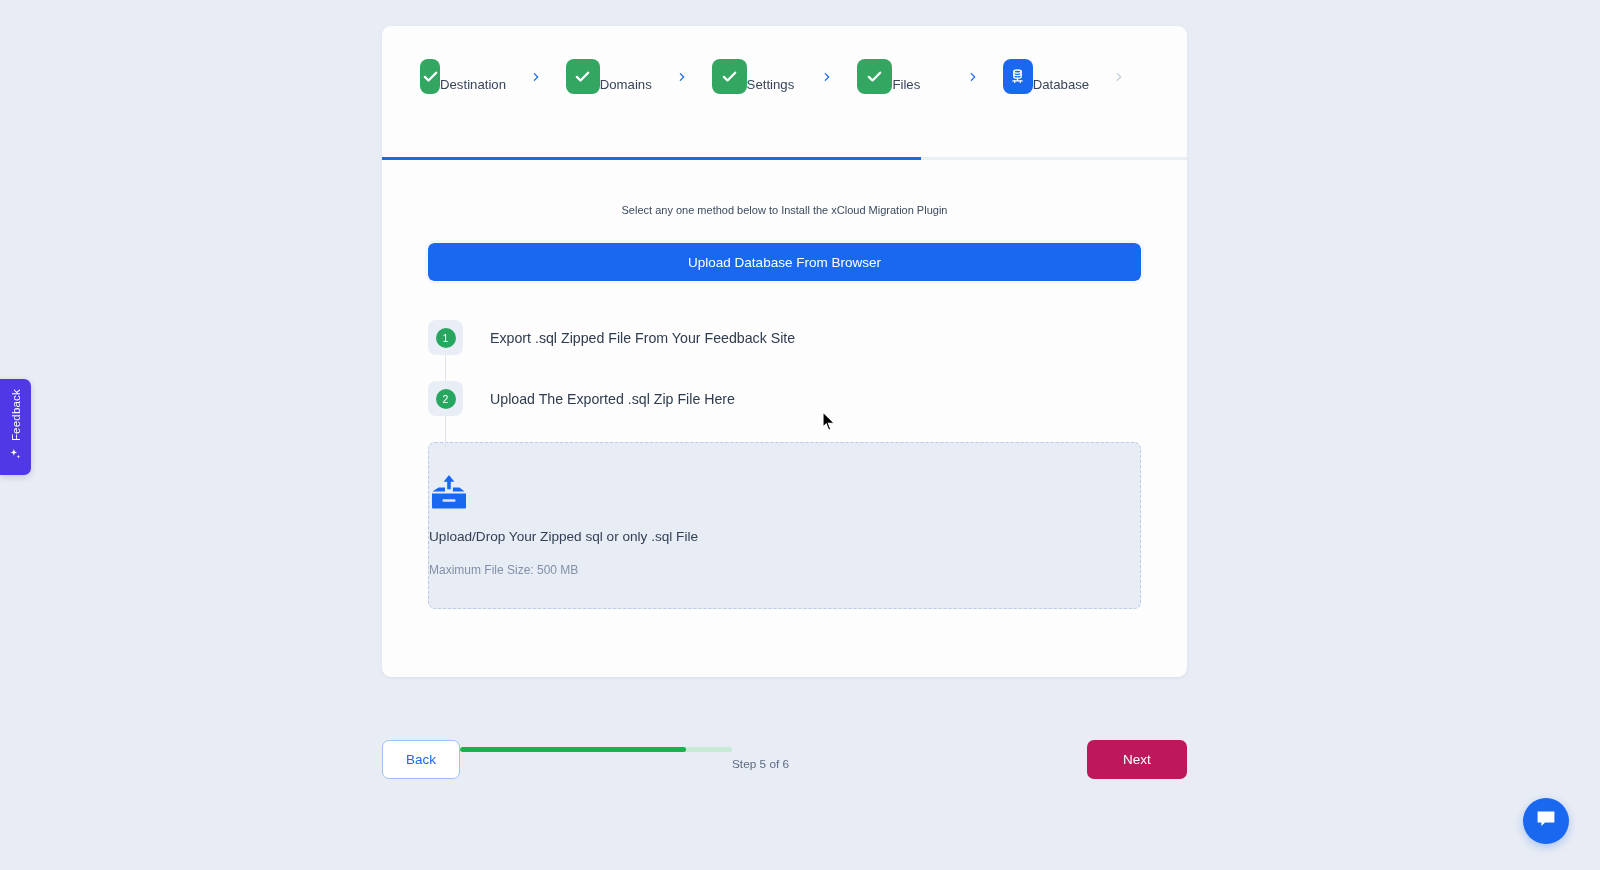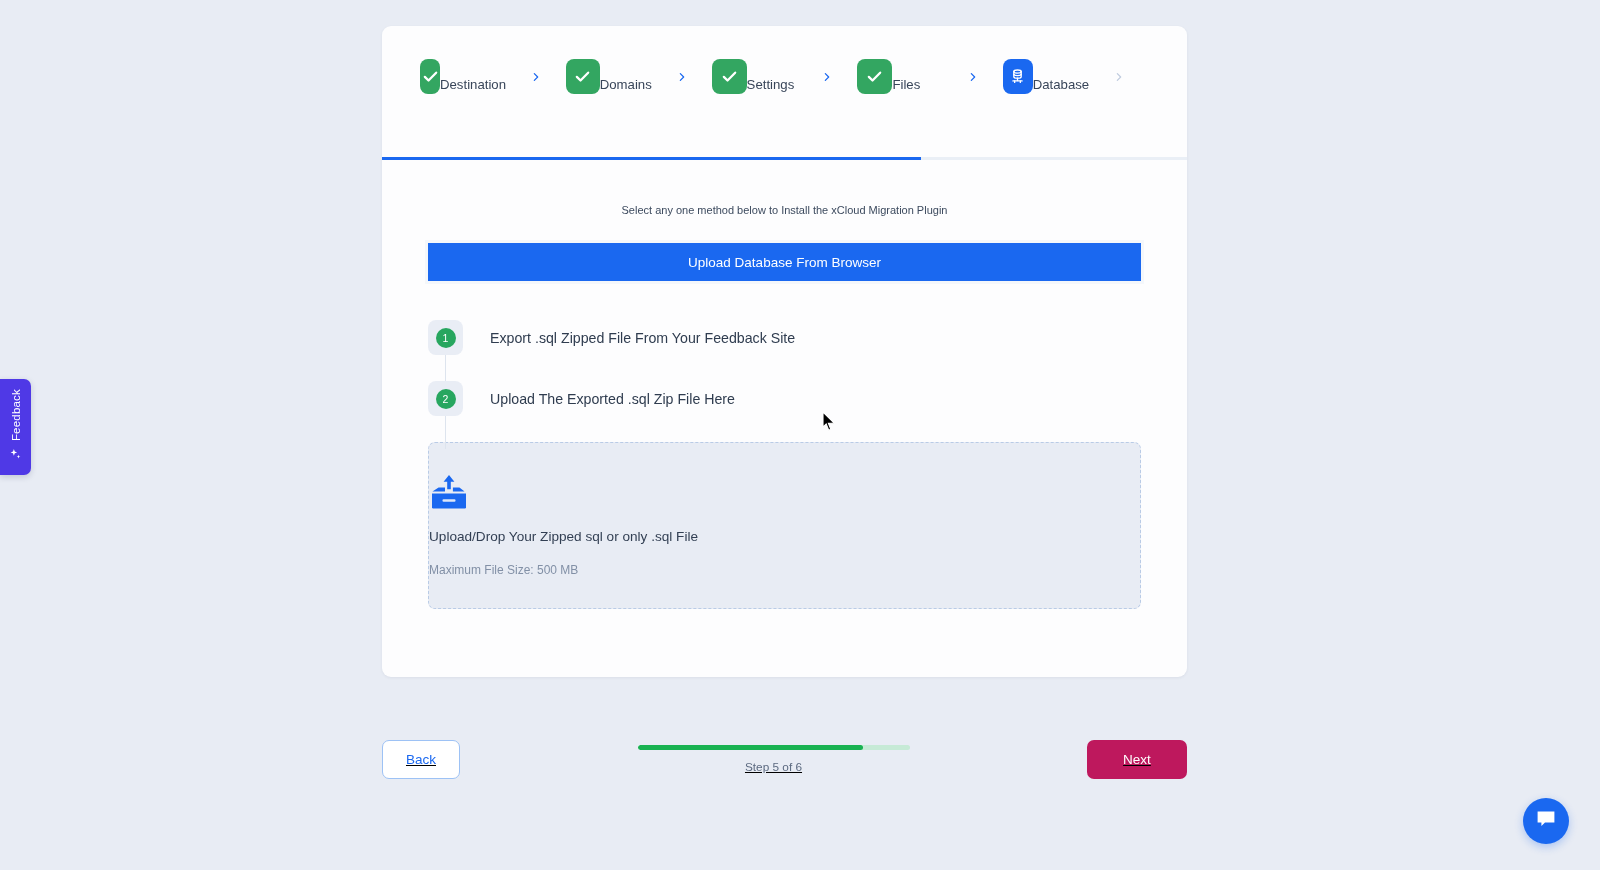--- a/index.html
+++ b/index.html
@@ -97,21 +97,21 @@
   }
 
   .upload-browser-btn {
     display: block; width: 100%;
     height: 38px;
     background: #1a68f0;
     color: #fff;
     font-size: 13.5px;
     font-family: "Liberation Sans", sans-serif;
     border: none;
-    border-radius: 0;
+    border-radius: 6px;
     outline: 3px solid #f4f7fb;
     cursor: pointer;
   }
 
   
   .instructions { margin-top: 39px; position: relative; }
   .inst-row {
     position: relative;
     display: flex; align-items: center;
     height: 35px;
@@ -157,35 +157,35 @@
   }
   .dz-icon { margin-bottom: 14px; }
   .dz-title { font-size: 13.6px; color: #323f53; }
   .dz-sub   { font-size: 12px; color: #8290a6; margin-top: 19px; }
 
   
   .footer {
     position: absolute;
     left: 382px; top: 737px;
     width: 805px; height: 44px;
-    display: flex; align-items: center; text-decoration: underline;
+    display: flex; align-items: center;
   }
   .btn-back {
     width: 78px; height: 39px;
     background: #ffffff;
     color: #1a68f0;
     font-size: 13.5px;
     font-family: "Liberation Sans", sans-serif;
     border: 1px solid #9dc2f5;
     border-radius: 7px;
     cursor: pointer;
   }
   .progress-wrap {
     flex: 1 1 auto;
-    display: flex; flex-direction: column; align-items: center;
+    display: flex; flex-direction: row; align-items: flex-start;
   }
   .progress-bar {
     width: 272px; height: 5px;
     background: #c6ead6; border-radius: 3px;
     overflow: hidden;
   }
   .progress-fill {
     height: 100%; width: 83.3%;
     background: #18b251; border-radius: 3px;
   }

